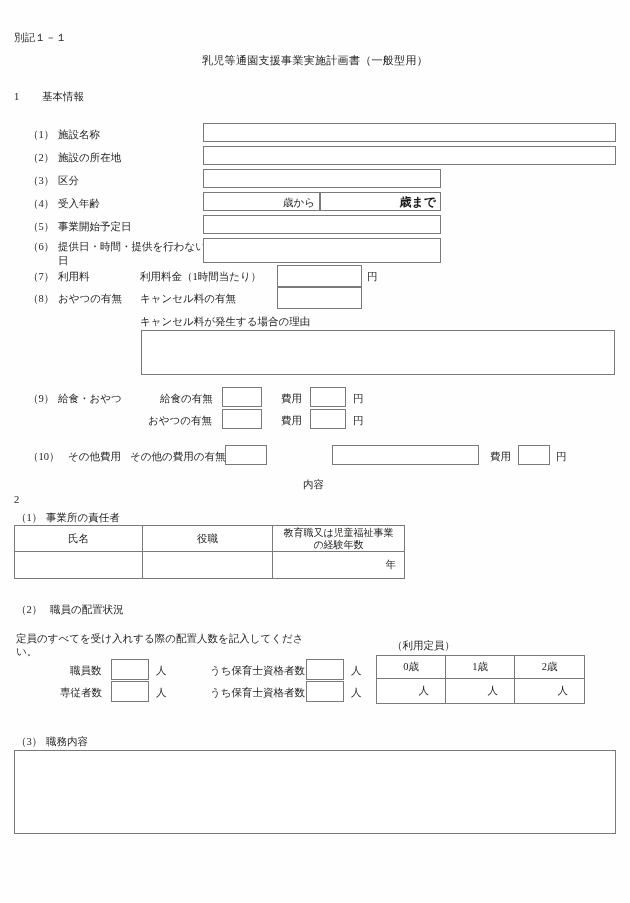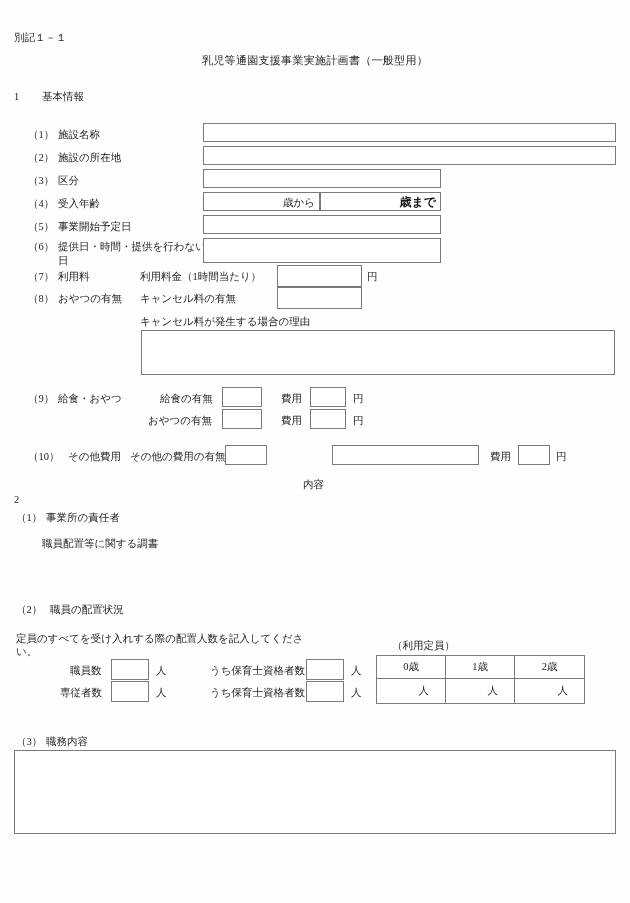--- a/index.html
+++ b/index.html
@@ -128,20 +128,42 @@
   <div class="abs txt" style="left:490px; top:450px;">費用</div>
   <div class="abs box" style="left:518px; top:445px; width:32px; height:20px;"></div>
   <div class="abs txt" style="left:556px; top:450px;">円</div>
 
   <div class="abs txt sec-head" style="left:14px; top:493px;">2</div>
   <div class="abs txt sec-head" style="left:42px; top:493px;margin-top:44px;">職員配置等に関する調書</div>
 
   <div class="abs txt" style="left:16px; top:511px;">（1）</div>
   <div class="abs txt" style="left:46px; top:511px;">事業所の責任者</div>
 
+  <table class="abs cellgrid" style="left:14px; top:525px; width:390px;">
+    <colgroup>
+      <col style="width:128px;">
+        <col style="width:130px;">
+        <col style="width:132px;">
+    </colgroup>
+    <tbody>
+      <tr>
+        <td style="height:25px;">氏名</td>
+        <td style="height:25px;">役職</td>
+        <td style="height:25px; line-height:12px; font-size:10px;">
+          <div>教育職又は児童福祉事業</div>
+          <div>の経験年数</div>
+        </td>
+      </tr>
+      <tr>
+        <td style="height:26px;"></td>
+        <td style="height:26px;"></td>
+        <td style="height:26px; text-align:right; padding-right:8px;">年</td>
+      </tr>
+    </tbody>
+  </table>
 
   <div class="abs txt" style="left:16px; top:603px;">（2）</div>
   <div class="abs txt" style="left:50px; top:603px;">職員の配置状況</div>
 
   <div class="abs txt" style="left:16px; top:632px;">定員のすべてを受け入れする際の配置人数を記入してくださ</div>
   <div class="abs txt" style="left:16px; top:645px;">い。</div>
 
   <div class="abs txt" style="left:70px; top:664px;">職員数</div>
   <div class="abs box" style="left:111px; top:659px; width:38px; height:21px;"></div>
   <div class="abs txt" style="left:156px; top:664px;">人</div>

